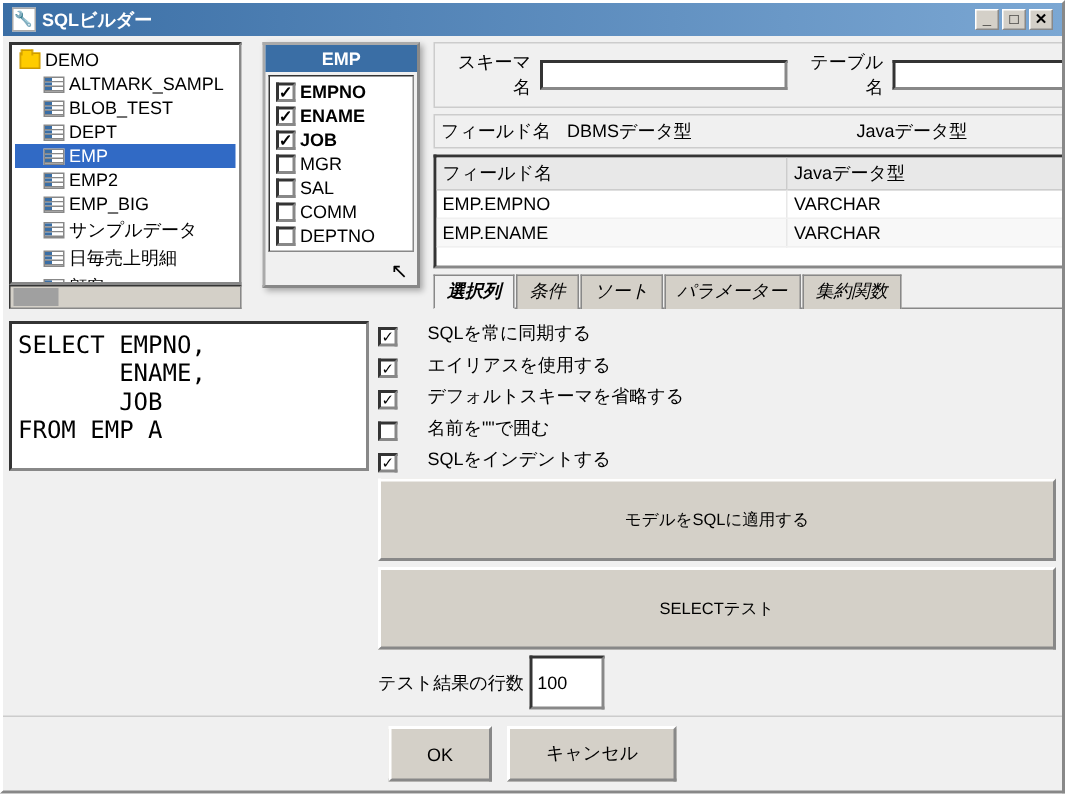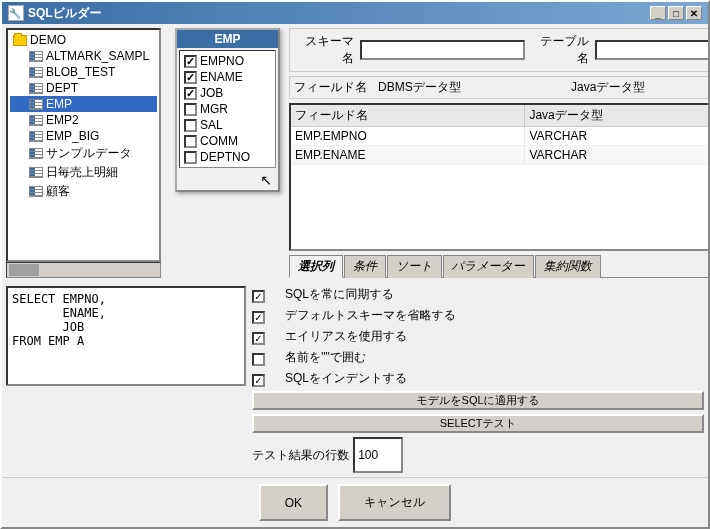--- a/index.html
+++ b/index.html
@@ -204,21 +204,21 @@
     }
     .check-box.checked {
       background: white;
     }
     .check-mark {
       color: #000;
       font-size: 11px;
       font-weight: bold;
     }
     .emp-item-bold {
-      font-weight: normal;
+      font-weight: bold;
     }
     
     .right-panel {
       flex: 1;
       display: flex;
       flex-direction: column;
       gap: 4px;
     }
     
     .schema-section {
@@ -325,21 +325,21 @@
     .sql-panel {
       width: 240px;
       flex-shrink: 0;
     }
     .sql-text {
       width: 100%;
       height: 100px;
       background: white;
       border: 2px inset #888;
       font-family: monospace;
-      font-size: 12px;
+      font-size: 16px;
       padding: 4px;
       resize: none;
       overflow-y: auto;
     }
     .options-panel {
       flex: 1;
       display: flex;
       flex-direction: column;
       gap: 4px;
     }
@@ -358,21 +358,21 @@
       align-items: center;
       justify-content: center;
       flex-shrink: 0;
     }
     .checkbox-small.checked::after {
       content: '✓';
       font-size: 10px;
       color: #000;
     }
     .option-btn {
-      padding: 0 8px;
+      padding: 18px 8px;
       background: #d4d0c8;
       border: 2px solid #fff;
       border-right-color: #888;
       border-bottom-color: #888;
       cursor: pointer;
       font-size: 11px;
       font-family: inherit;
       text-align: center;
     }
     .test-row {
@@ -644,25 +644,25 @@
 FROM EMP A</textarea>
     </div>
 
     <div class="options-panel">
       <div class="checkbox-row">
         <div class="checkbox-small checked"></div>
         <span>SQLを常に同期する</span>
       </div>
       <div class="checkbox-row">
         <div class="checkbox-small checked"></div>
-        <span>デフォルトスキーマを省略する</span>
+        <span>エイリアスを使用する</span>
       </div>
       <div class="checkbox-row">
         <div class="checkbox-small checked"></div>
-        <span>エイリアスを使用する</span>
+        <span>デフォルトスキーマを省略する</span>
       </div>
       <div class="checkbox-row">
         <div class="checkbox-small"></div>
         <span>名前を""で囲む</span>
       </div>
       <div class="checkbox-row">
         <div class="checkbox-small checked"></div>
         <span>SQLをインデントする</span>
       </div>
       <button class="option-btn">モデルをSQLに適用する</button>

